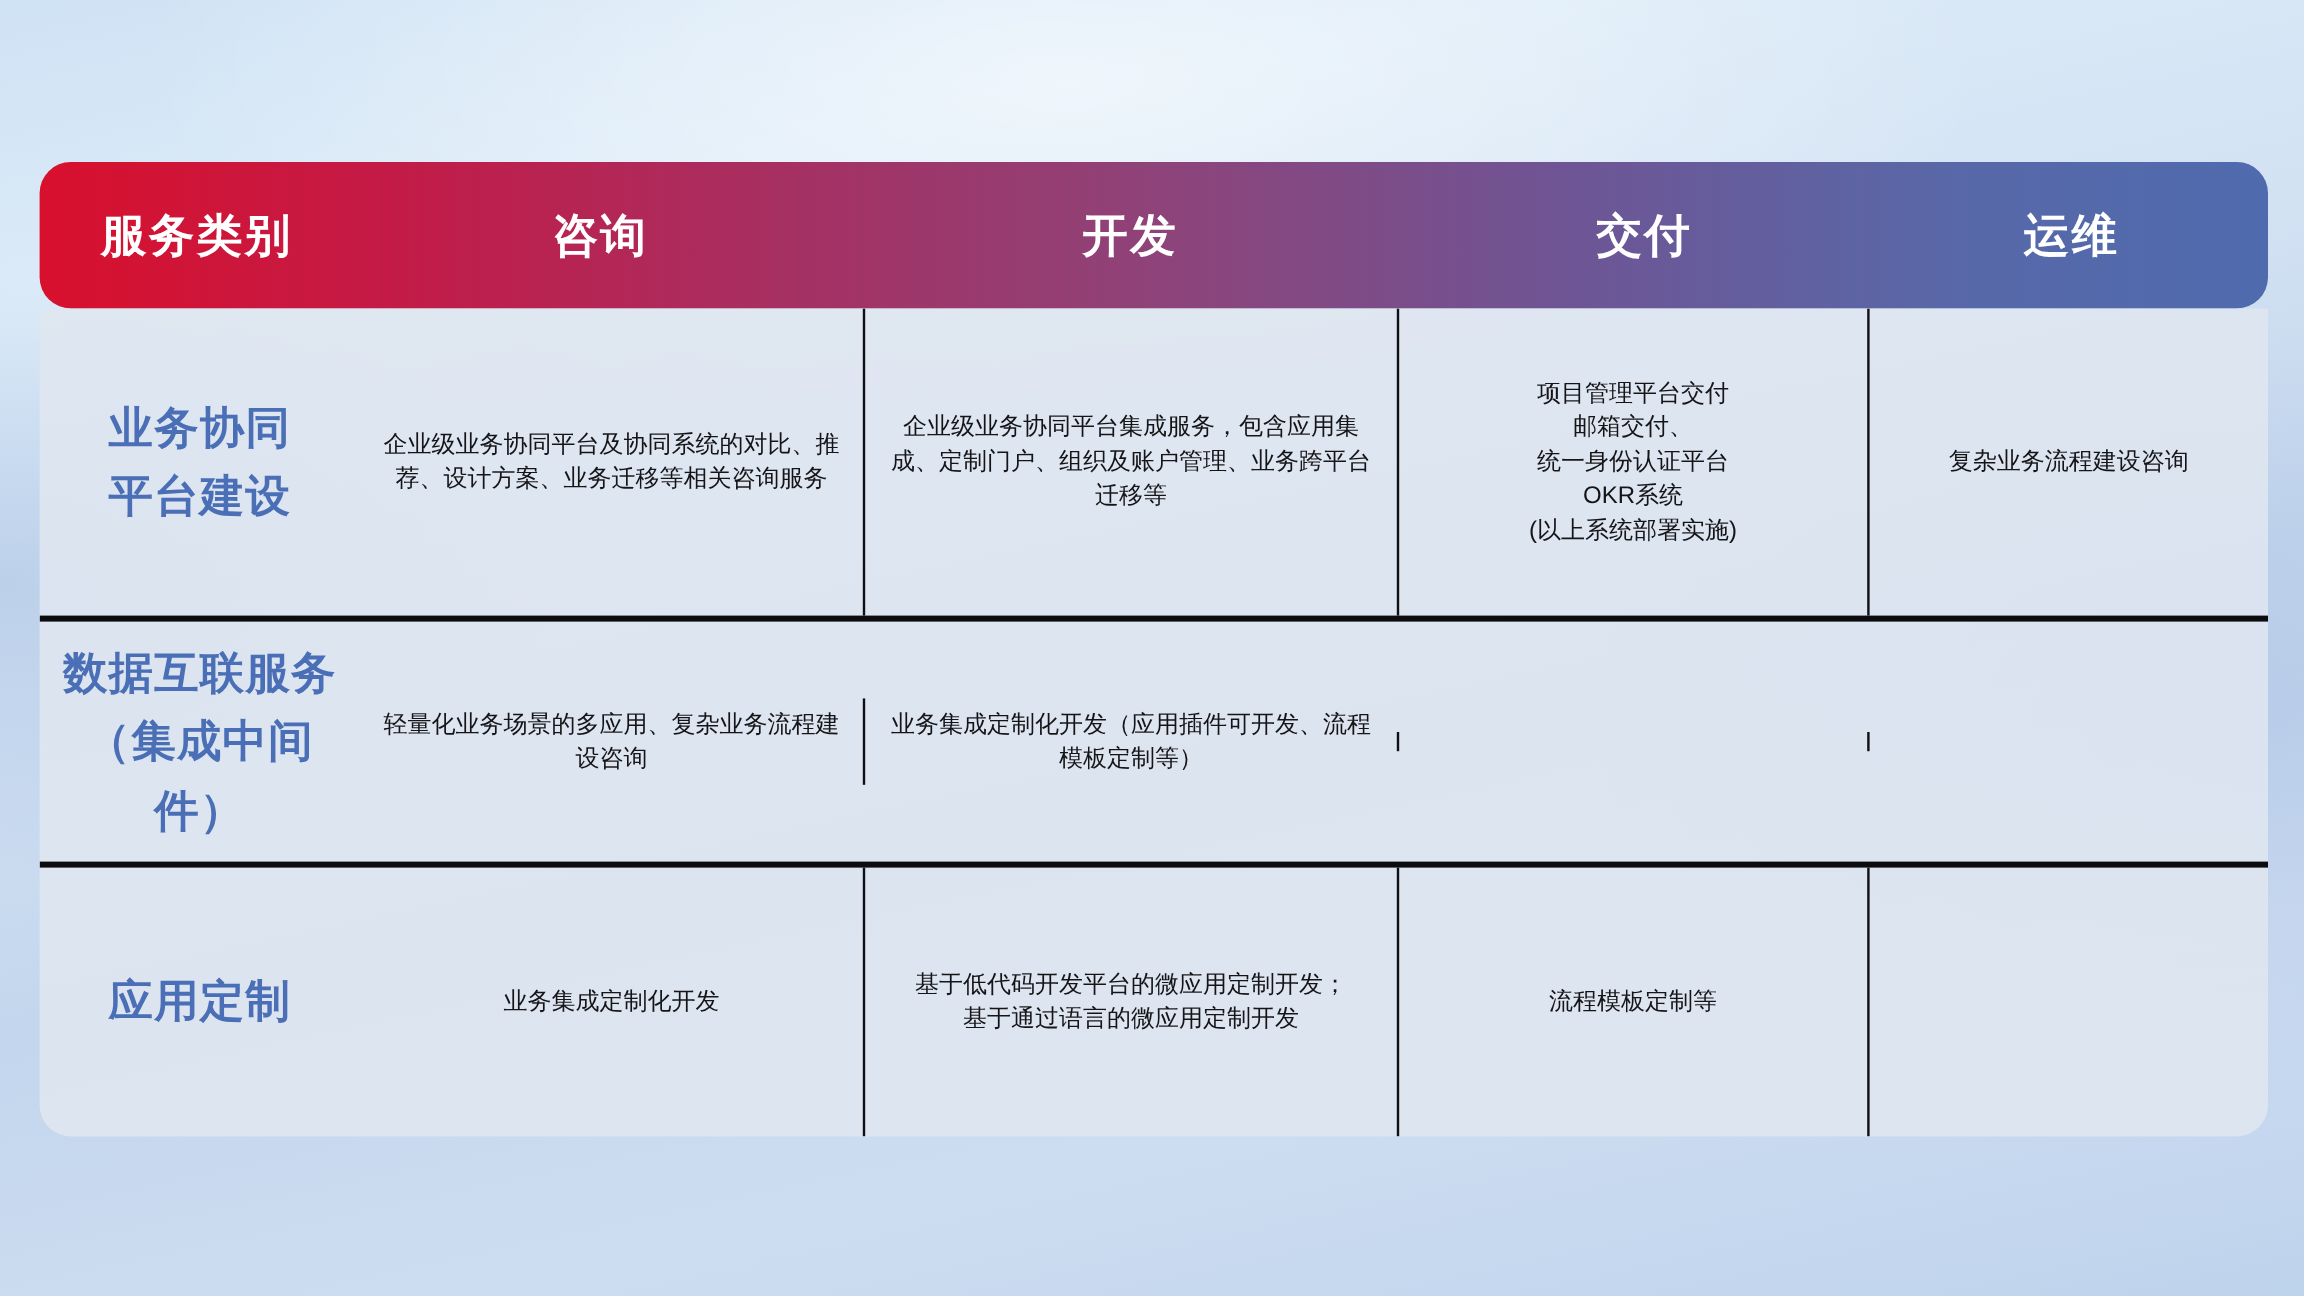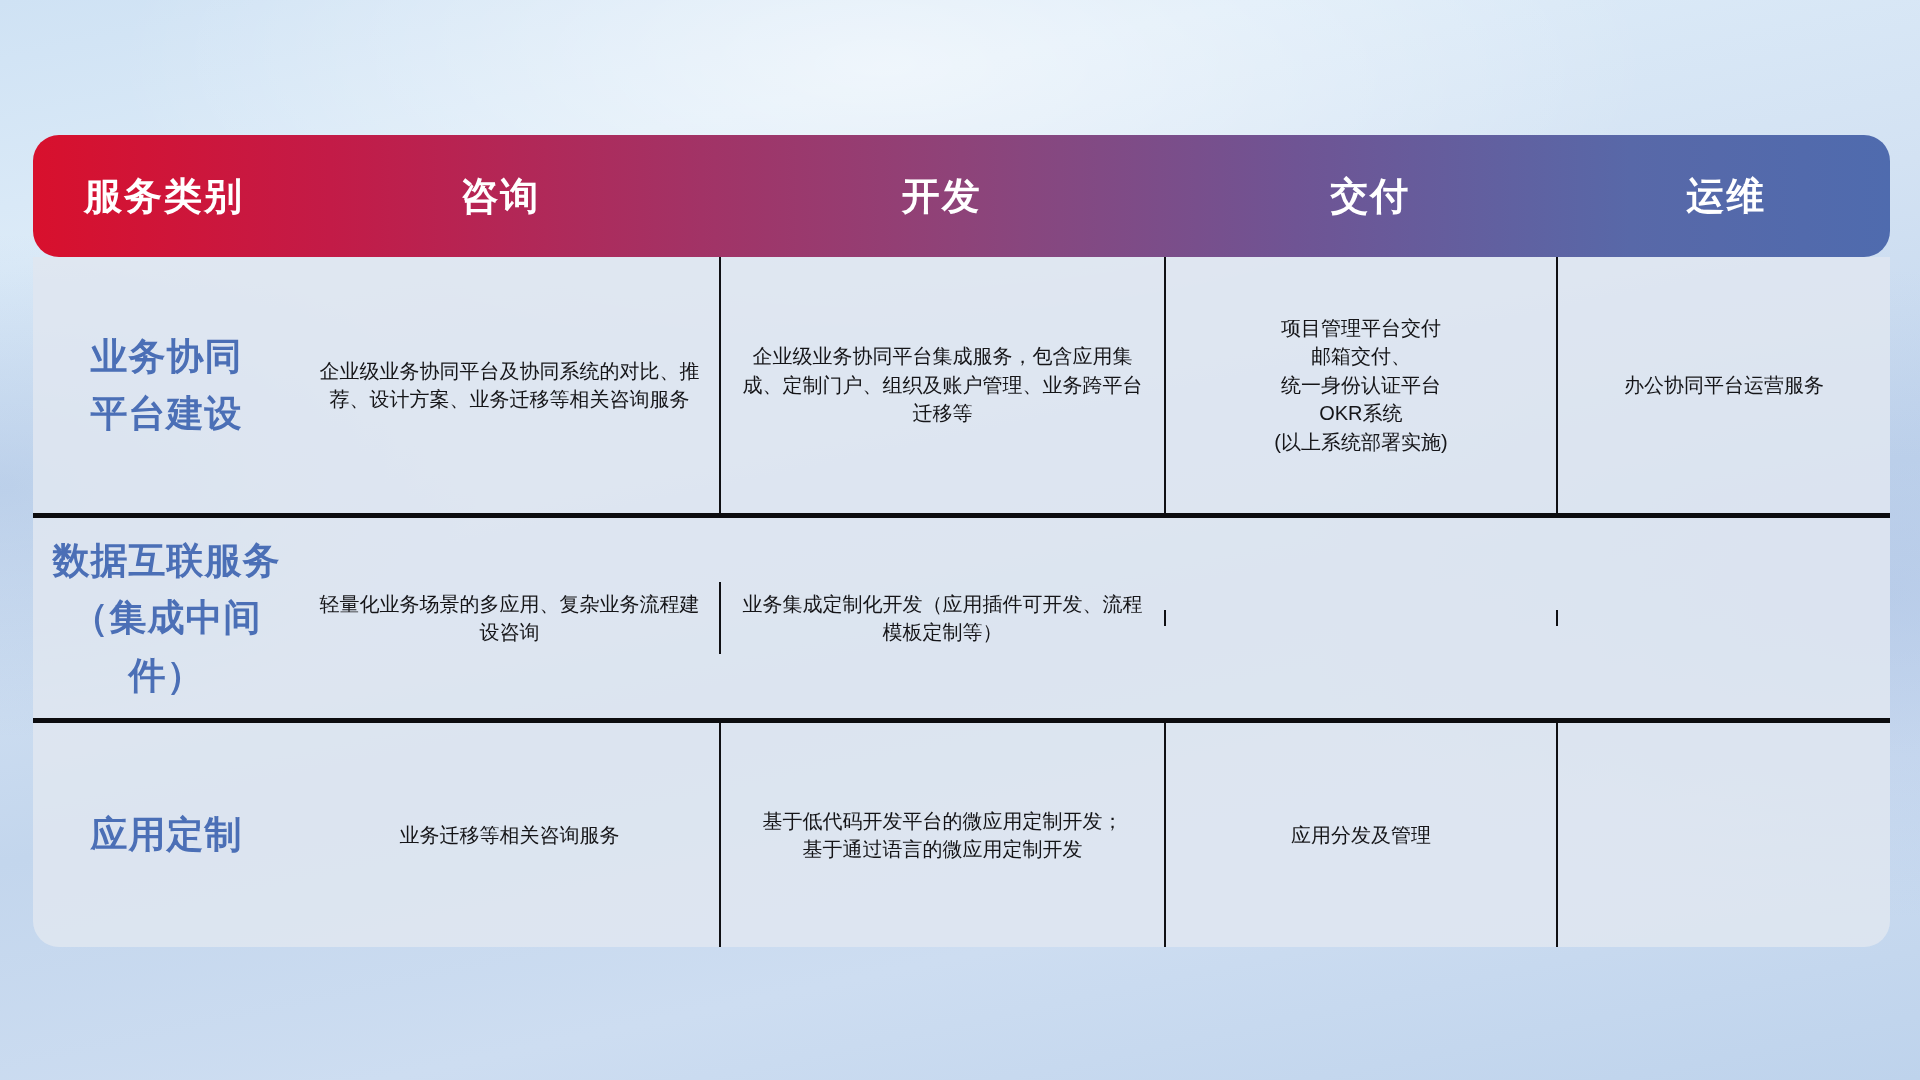--- a/index.html
+++ b/index.html
@@ -76,36 +76,36 @@
       <div class="row r1 divided">
         <div class="cell c1 cat">业务协同
 平台建设</div>
         <div class="cell c2">企业级业务协同平台及协同系统的对比、推荐、设计方案、业务迁移等相关咨询服务</div>
         <div class="cell c3">企业级业务协同平台集成服务，包含应用集成、定制门户、组织及账户管理、业务跨平台迁移等</div>
         <div class="cell c4">项目管理平台交付
 邮箱交付、
 统一身份认证平台
 OKR系统
 (以上系统部署实施)</div>
-        <div class="cell c5">办公协同平台运营服务</div>
+        <div class="cell c5">复杂业务流程建设咨询</div>
       </div>
 
       <div class="row r2 divided">
         <div class="cell c1 cat">数据互联服务
 （集成中间件）</div>
         <div class="cell c2">轻量化业务场景的多应用、复杂业务流程建设咨询</div>
         <div class="cell c3">业务集成定制化开发（应用插件可开发、流程模板定制等）</div>
         <div class="cell c4"></div>
         <div class="cell c5"></div>
       </div>
 
       <div class="row r3">
         <div class="cell c1 cat">应用定制</div>
-        <div class="cell c2">业务迁移等相关咨询服务</div>
+        <div class="cell c2">业务集成定制化开发</div>
         <div class="cell c3">基于低代码开发平台的微应用定制开发；
 基于通过语言的微应用定制开发</div>
-        <div class="cell c4">应用分发及管理</div>
+        <div class="cell c4">流程模板定制等</div>
         <div class="cell c5"></div>
       </div>
 
     </div>
   </div>
 </div>
 
 </body></html>

